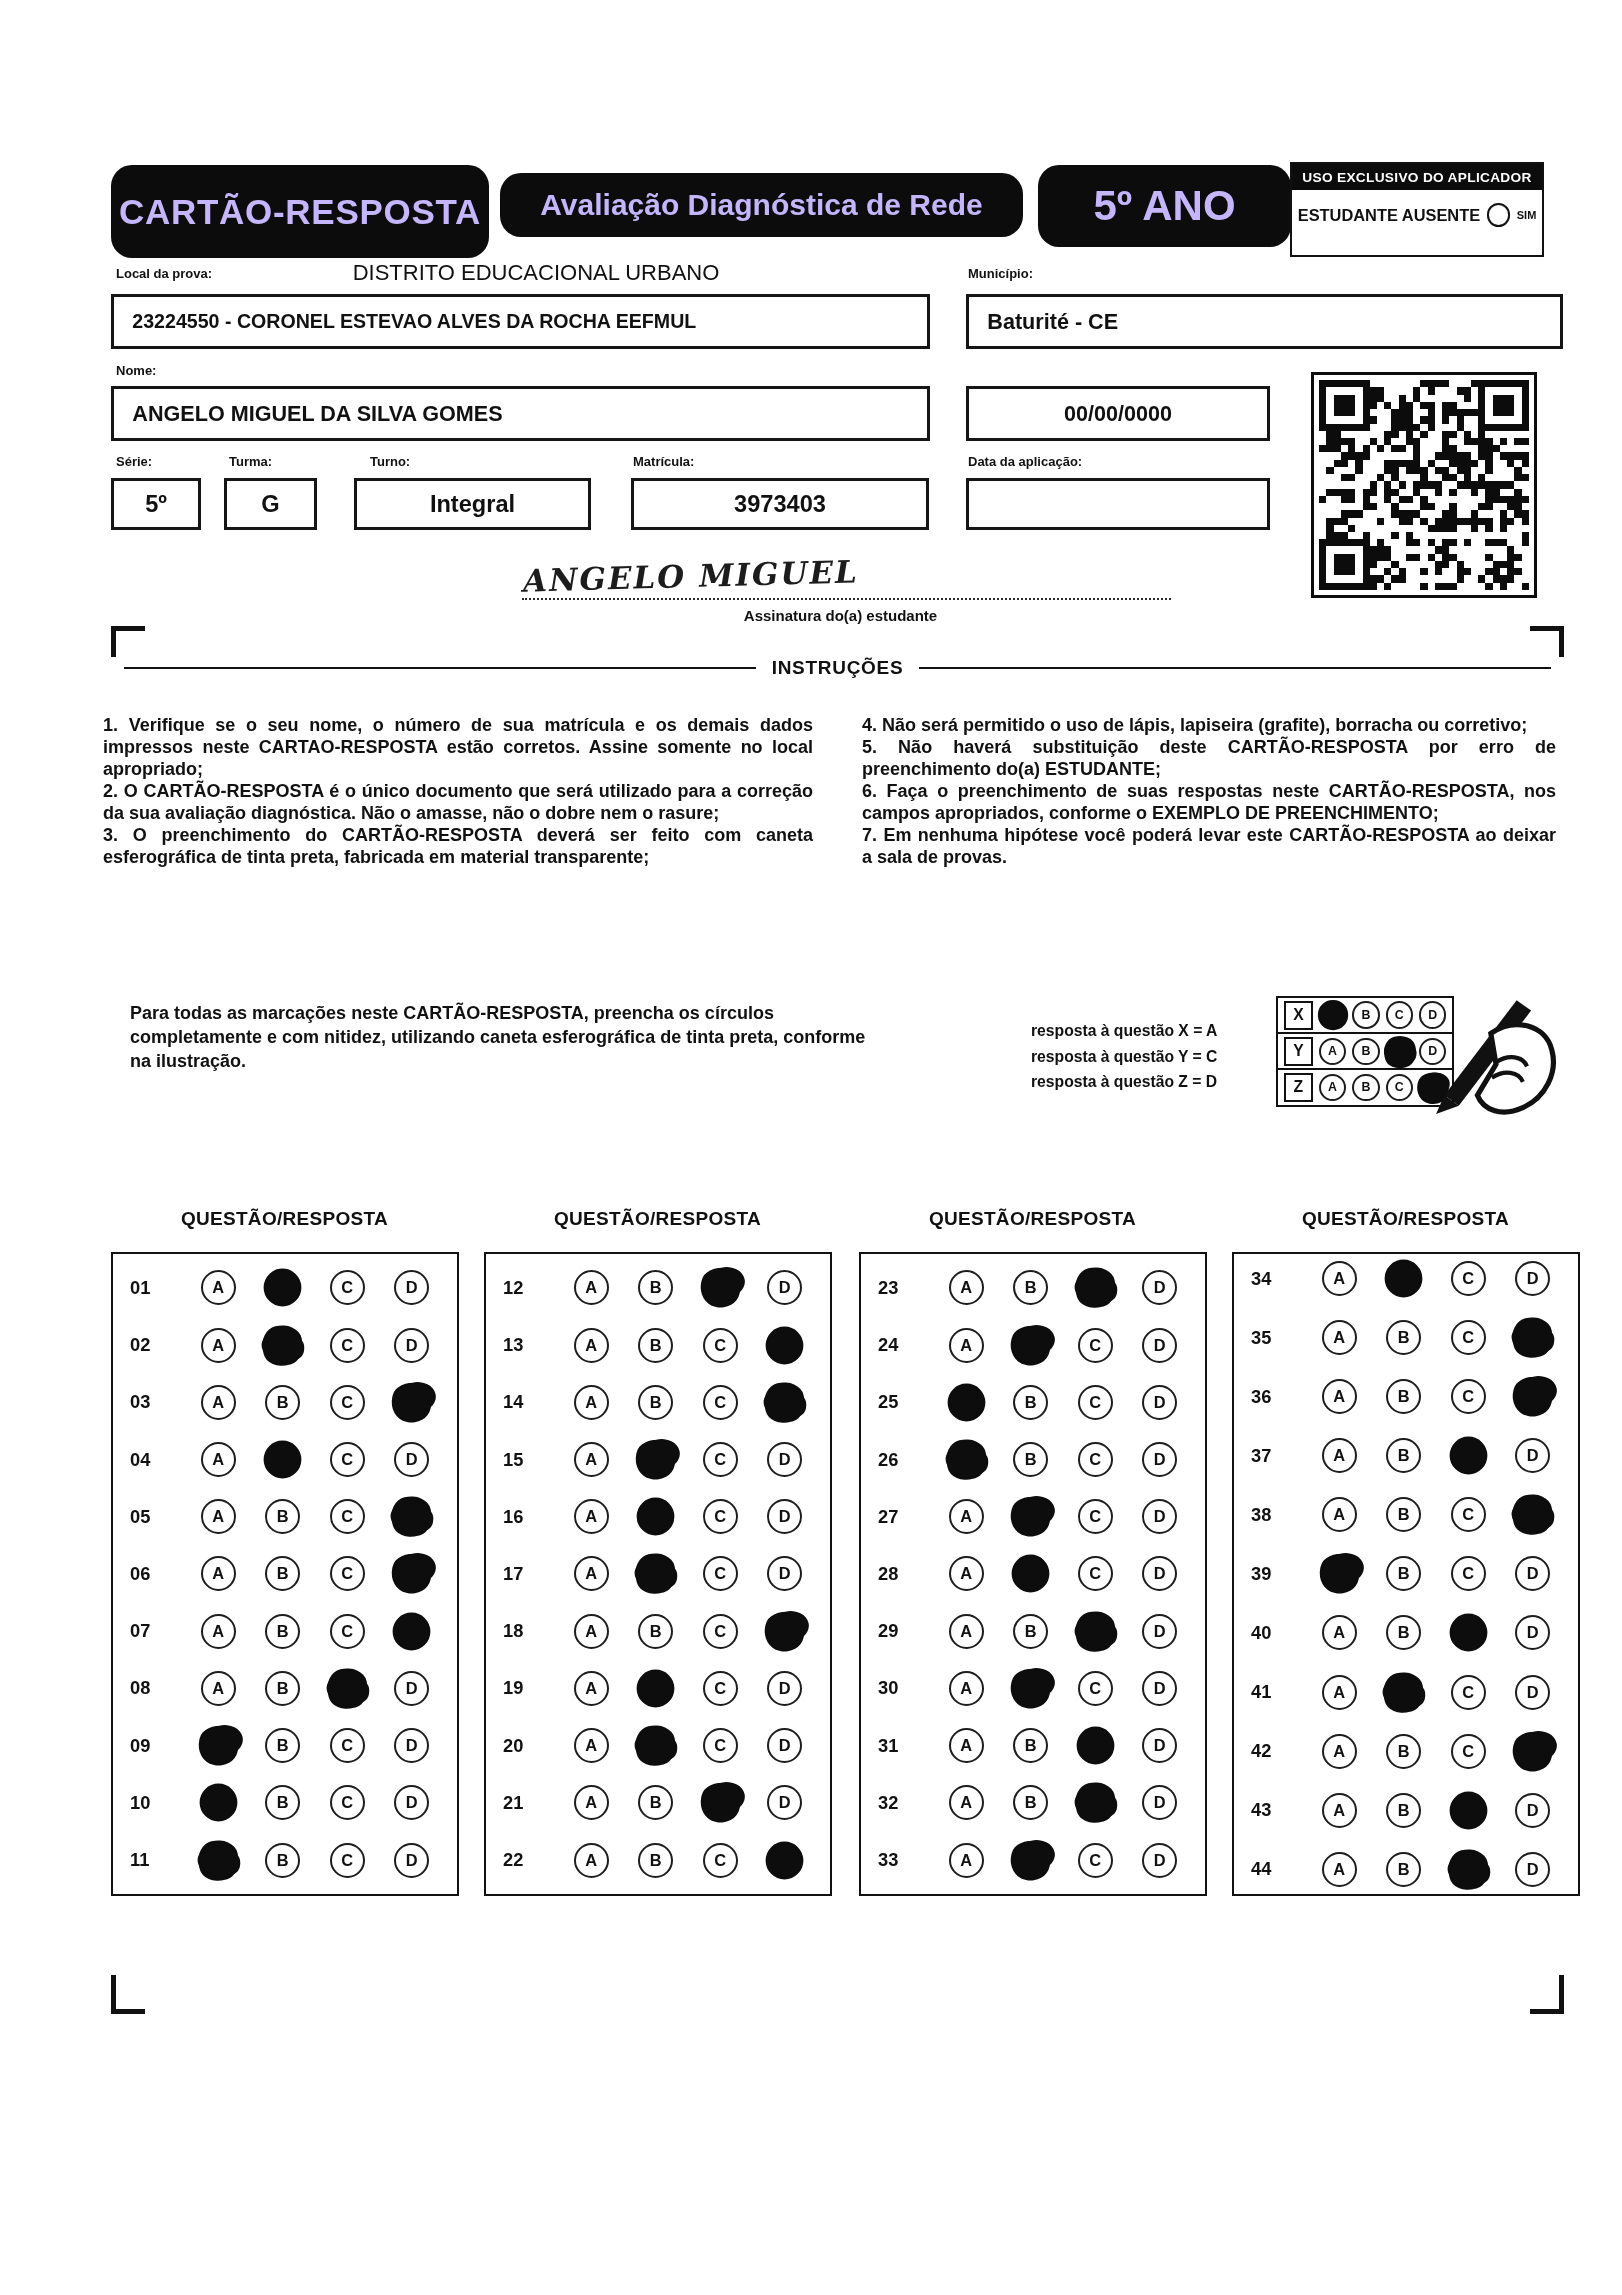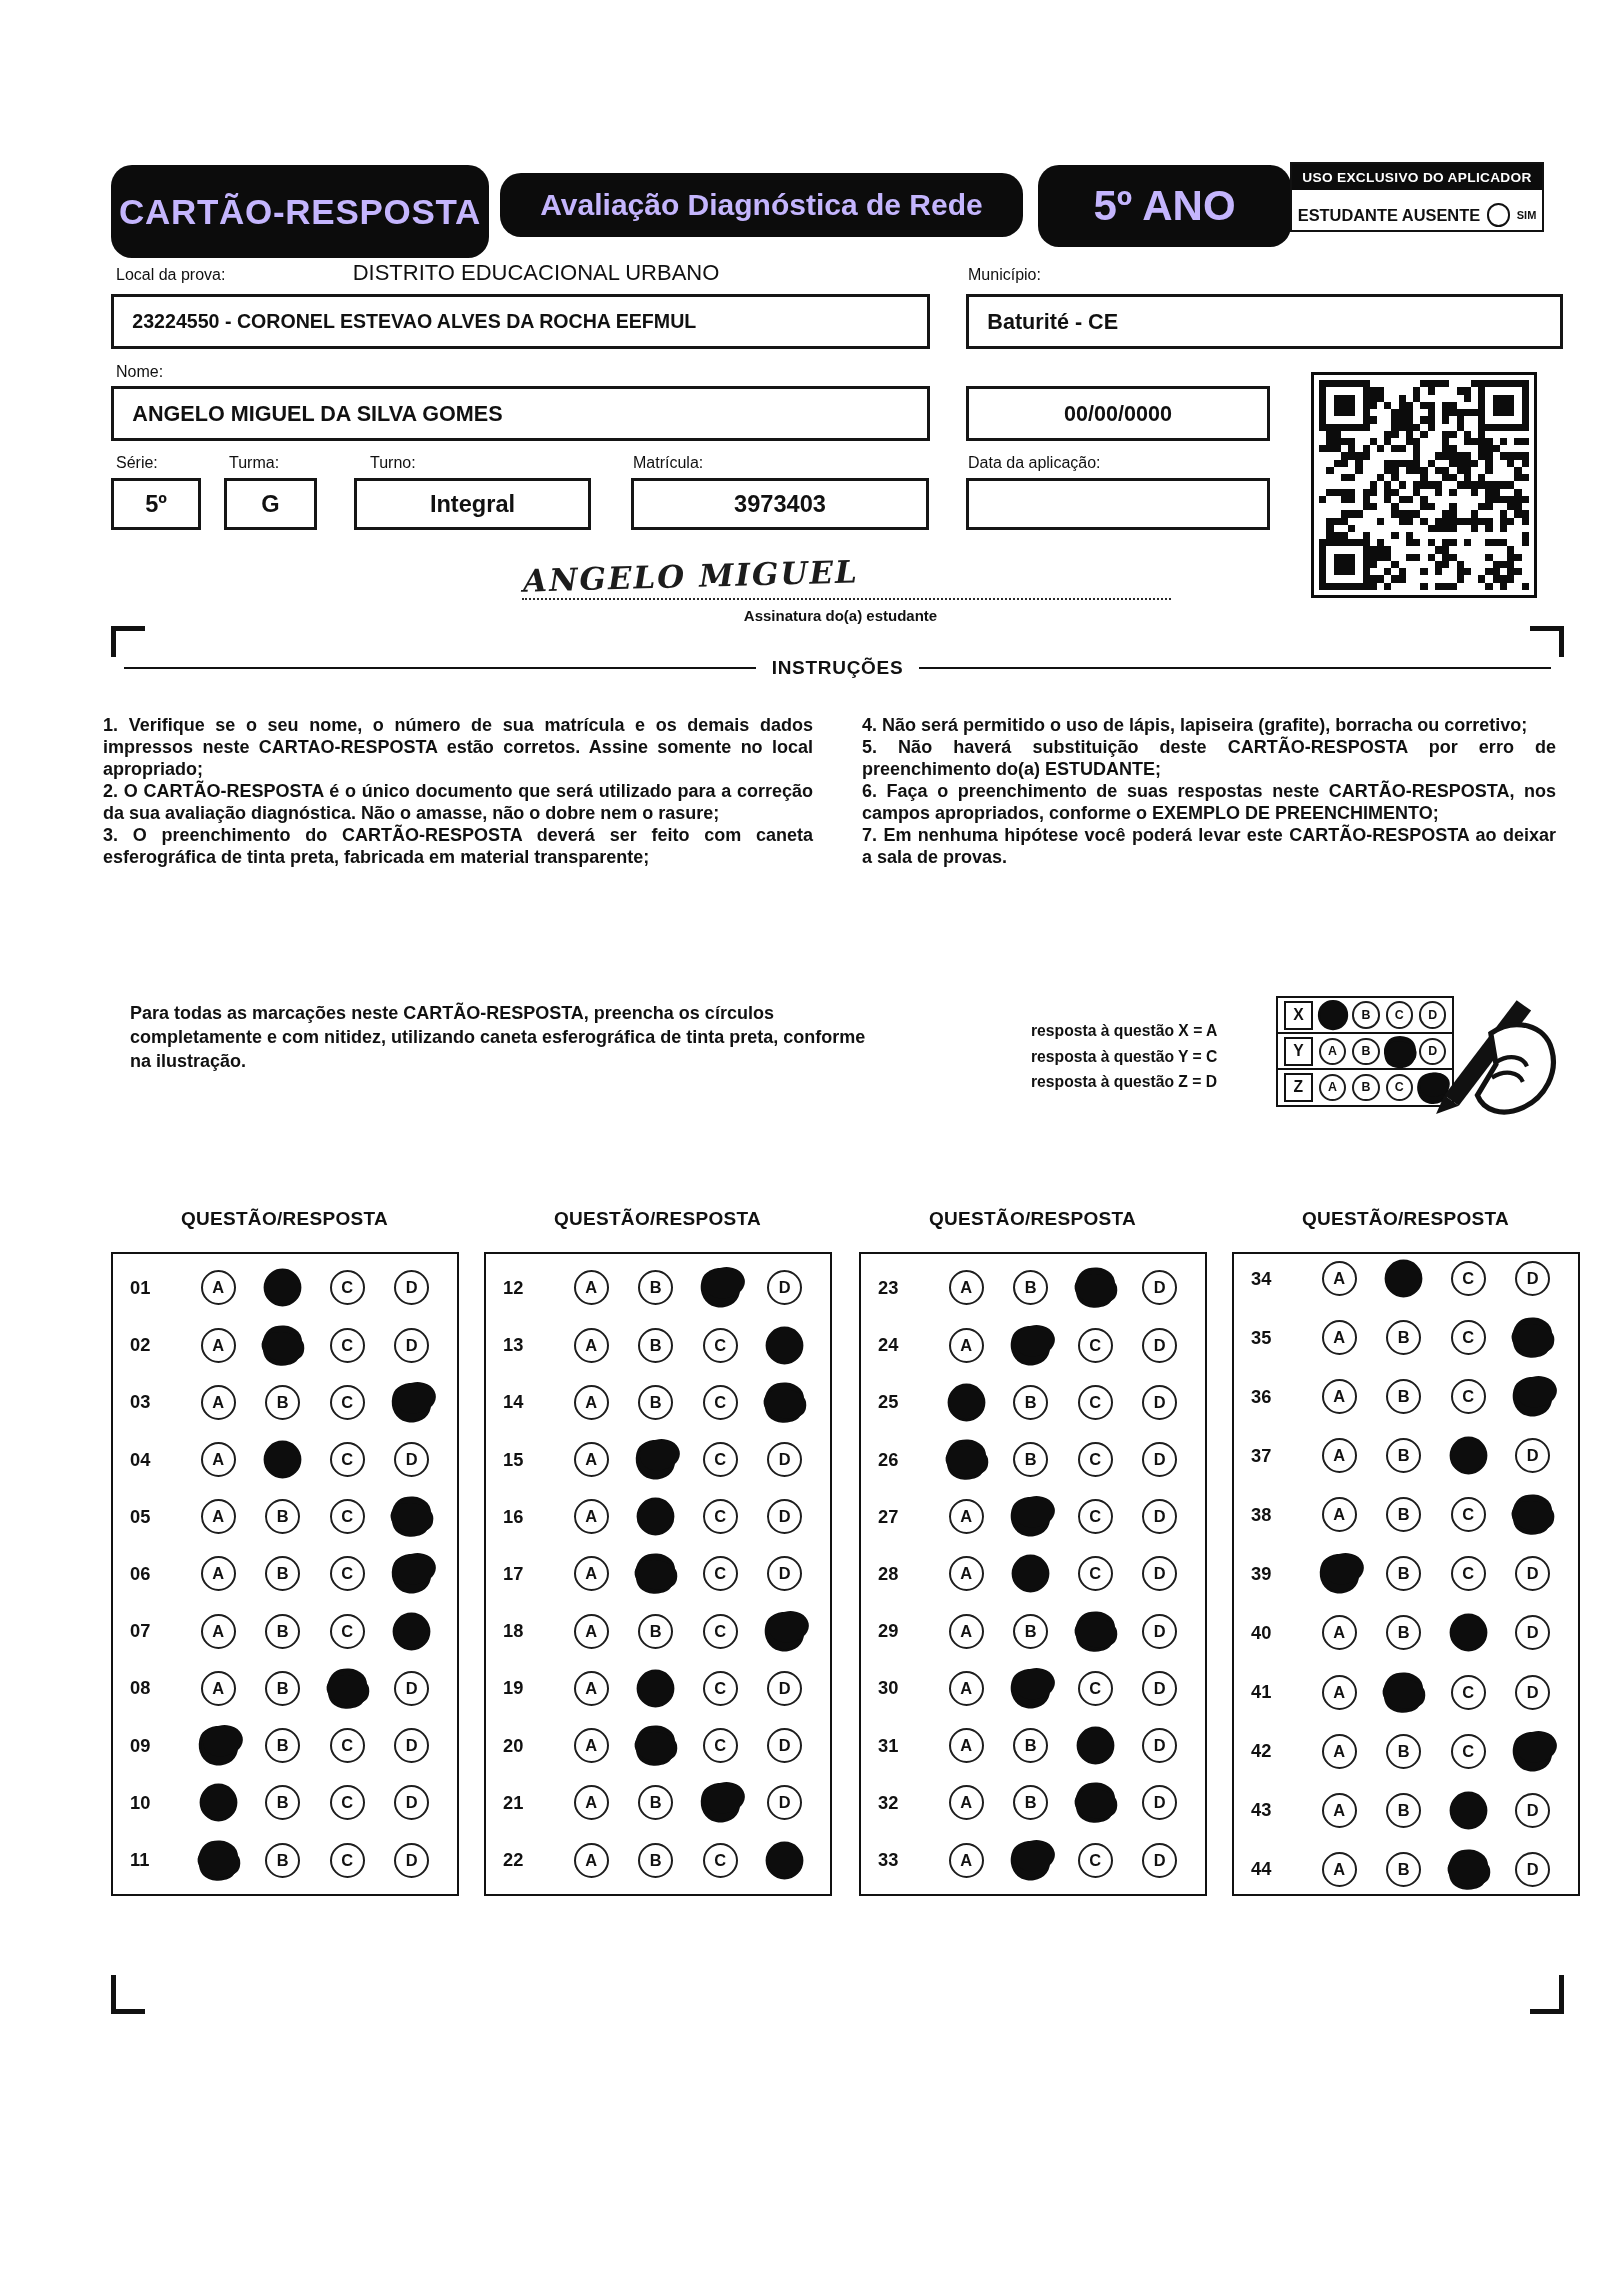--- a/index.html
+++ b/index.html
@@ -6,28 +6,28 @@
   *{box-sizing:border-box;margin:0;padding:0;}
   body{margin:0;background:#d9d9d9;font-family:"Liberation Sans",sans-serif;}
   .page{position:relative;width:1623px;height:2295px;background:#fff;color:#111;overflow:hidden;margin:0 auto;}
   .abs{position:absolute;}
   .blackbox{background:#0c0c0c;color:#c4b5fd;font-weight:bold;display:flex;align-items:center;justify-content:center;border-radius:21px;}
 
   
   .cartao{left:111px;top:165px;width:378px;height:93px;font-size:35px;letter-spacing:0.7px;}
   .avaliacao{left:500px;top:173px;width:523px;height:64px;font-size:30px;}
   .ano{left:1038px;top:165px;width:253px;height:82px;font-size:42px;}
-  .aplicador{left:1290px;top:162px;width:254px;height:70px;border:2.6px solid #111;background:#fff;}
+  .aplicador{left:1290px;top:162px;width:254px;height:95px;border:2.6px solid #111;background:#fff;}
   .aplicador-bar{background:#0c0c0c;color:#fff;font-weight:bold;font-size:13.7px;height:26px;display:flex;align-items:center;justify-content:center;letter-spacing:0.3px;}
   .aplicador-body{height:50px;display:flex;align-items:center;justify-content:center;gap:6.5px;font-weight:bold;font-size:16.4px;}
   .absent-circle{width:23.6px;height:23.6px;border:2px solid #111;border-radius:50%;flex:0 0 auto;}
   .simtxt{font-size:11px;font-weight:bold;}
 
   
-  .lbl{position:absolute;font-weight:normal;font-size:16px;}
+  .lbl{position:absolute;font-weight:bold;font-size:13px;}
   .fbox{position:absolute;border:3.3px solid #151515;background:#fff;display:flex;align-items:center;font-weight:bold;font-size:21.6px;}
   .fbox.center{justify-content:center;}
   .fbox.padl{padding-left:18.3px;}
   .local-value{position:absolute;left:294px;top:260px;width:484px;text-align:center;font-weight:normal;font-size:22px;}
 
   
   .qr{position:absolute;left:1311px;top:372px;width:226px;height:226px;border:3.9px solid #0c0c0c;background:#fff;padding:5.2px;display:grid;grid-template-columns:repeat(29,1fr);grid-template-rows:repeat(29,1fr);}
   .qr i{display:block;}
   .qr i.on{background:#0c0c0c;}
 

